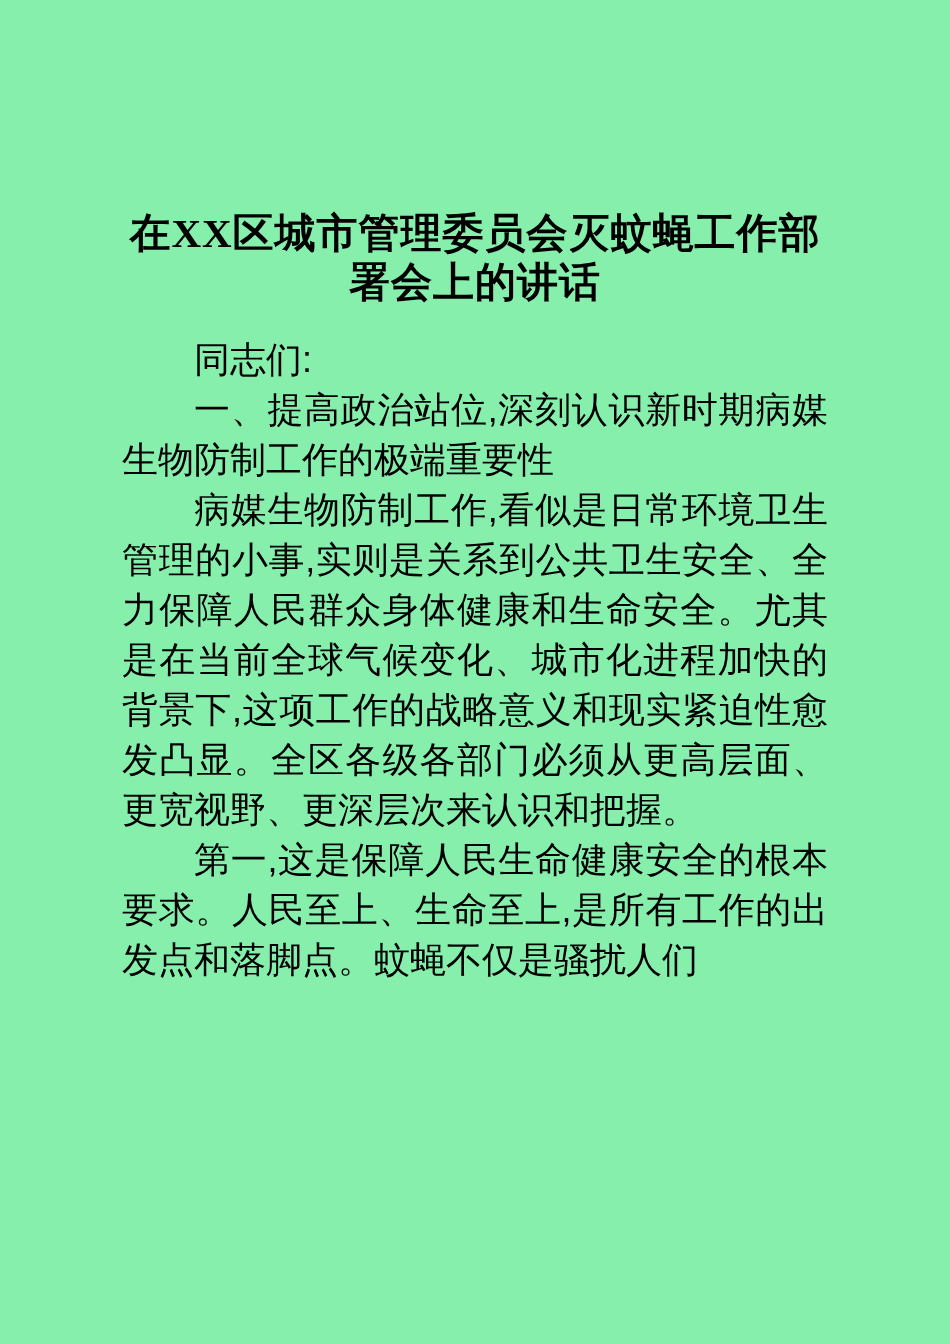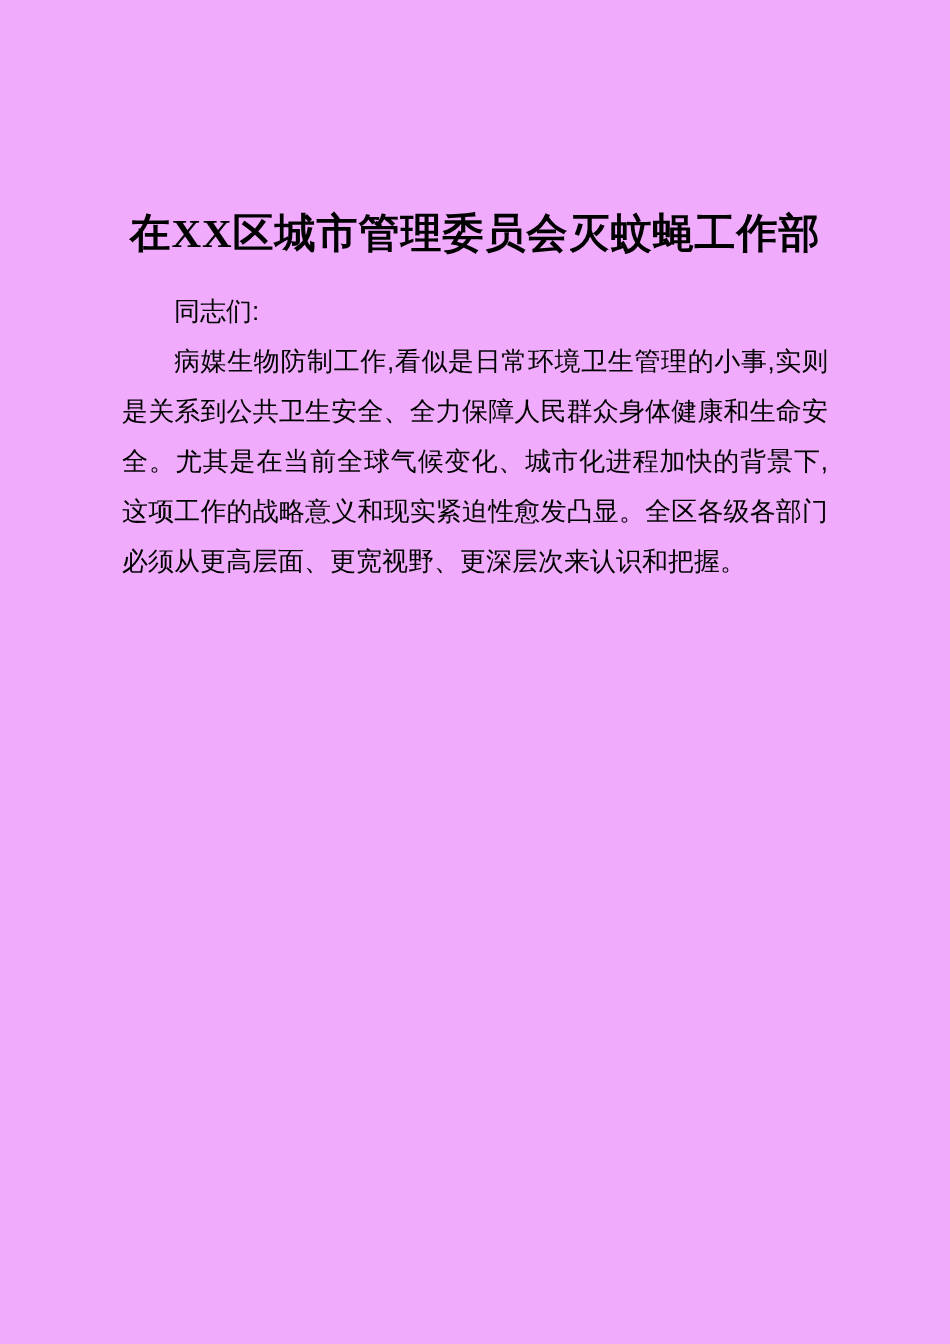--- a/index.html
+++ b/index.html
@@ -4,57 +4,60 @@
 <style>
   html, body {
     margin: 0;
     padding: 0;
     background: #ffffff;
   }
   .page {
     position: relative;
     width: 950px;
     height: 1344px;
-    background: #f0abfc;
+    background: #86efac;
     overflow: hidden;
     color: #000000;
   }
   .doc-title {
     padding-top: 182px;
     text-align: center;
     font-family: "Liberation Serif", "DejaVu Serif", serif;
     font-size: 41px;
     line-height: 49px;
     font-weight: 700;
     letter-spacing: 1px;
     color: #000000;
   }
   .doc-title .title-line {
     display: block;
   }
   .doc-body {
     width: 706px;
     margin: 0 auto;
     font-family: "Liberation Sans", "DejaVu Sans", sans-serif;
-    font-size: 26px;
+    font-size: 36px;
     line-height: 50px;
     text-align: justify;
     color: #000000;
   }
   .doc-body p {
     margin: 0;
     padding: 0;
     text-indent: 2em;
   }
 </style>
 </head>
 <body>
 
 <div class="page">
   <h1 class="doc-title">
     <span class="title-line">在XX区城市管理委员会灭蚊蝇工作部</span>
+    <span class="title-line">署会上的讲话</span>
   </h1>
 
   <div class="doc-body">
     <p>同志们:</p>
+    <p>一、提高政治站位,深刻认识新时期病媒生物防制工作的极端重要性</p>
     <p>病媒生物防制工作,看似是日常环境卫生管理的小事,实则是关系到公共卫生安全、全力保障人民群众身体健康和生命安全。尤其是在当前全球气候变化、城市化进程加快的背景下,这项工作的战略意义和现实紧迫性愈发凸显。全区各级各部门必须从更高层面、更宽视野、更深层次来认识和把握。</p>
+    <p>第一,这是保障人民生命健康安全的根本要求。人民至上、生命至上,是所有工作的出发点和落脚点。蚊蝇不仅是骚扰人们</p>
   </div>
 </div>
 
 </body></html>

